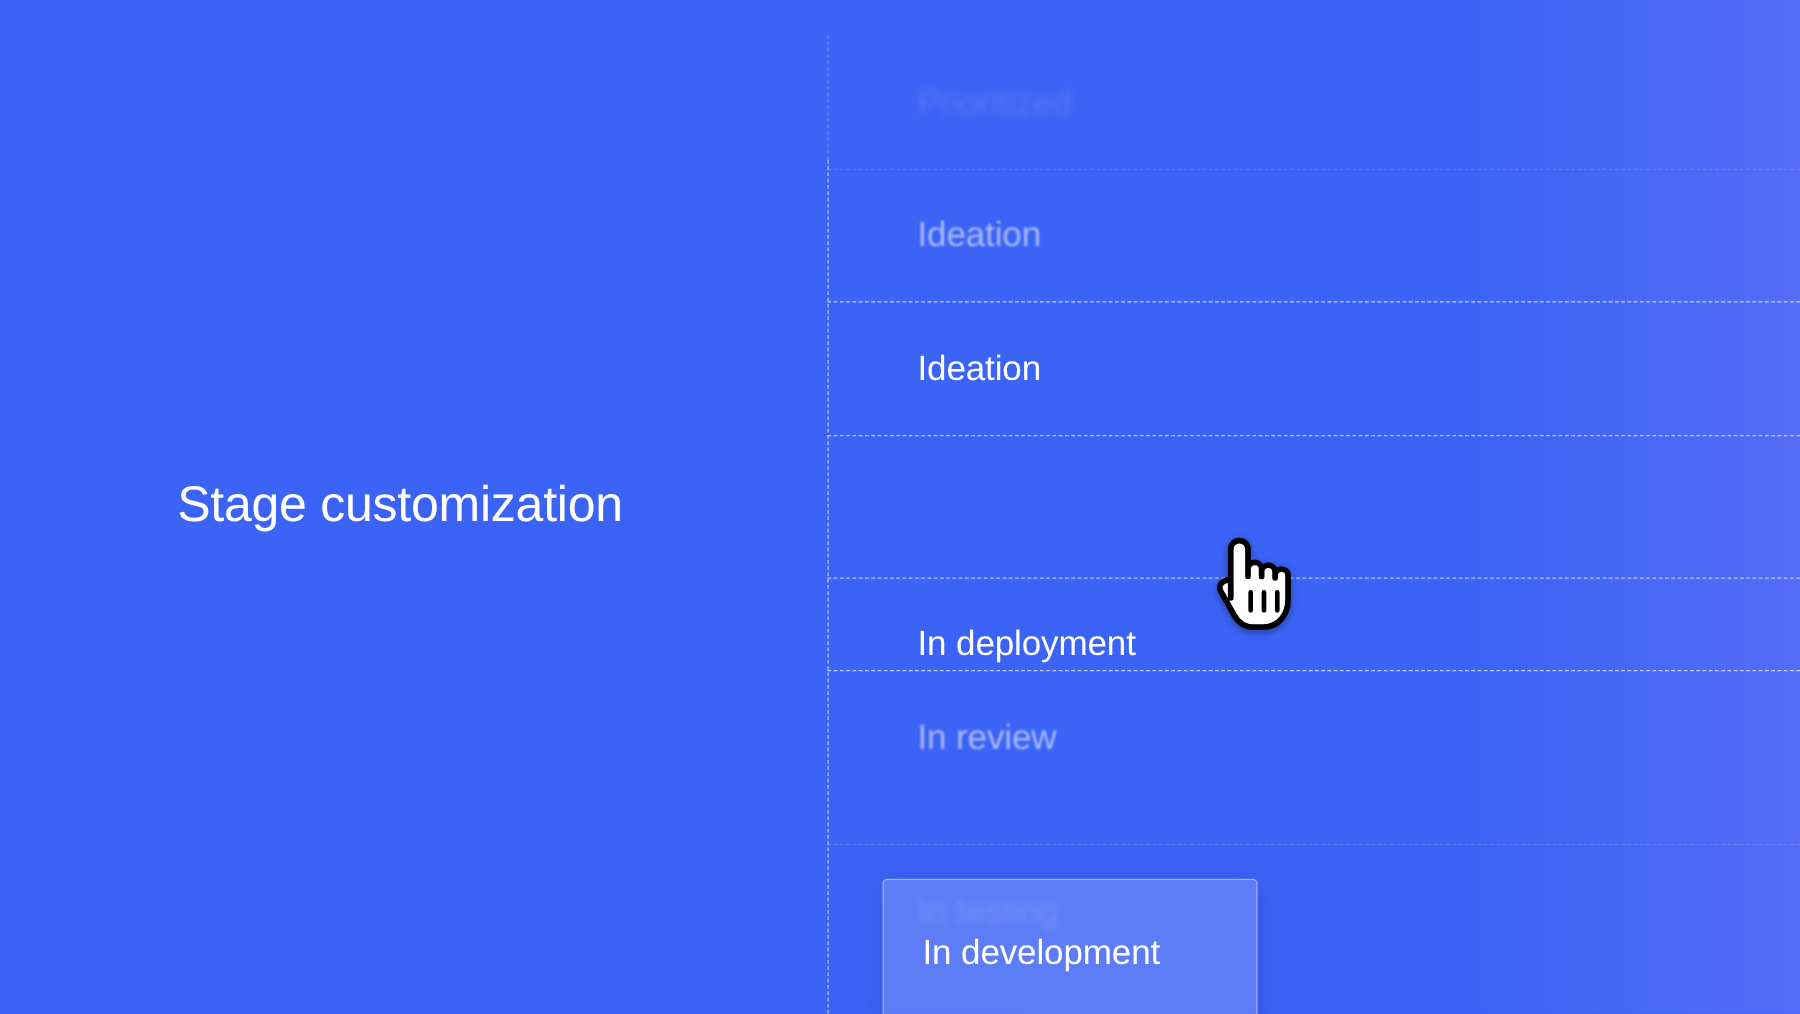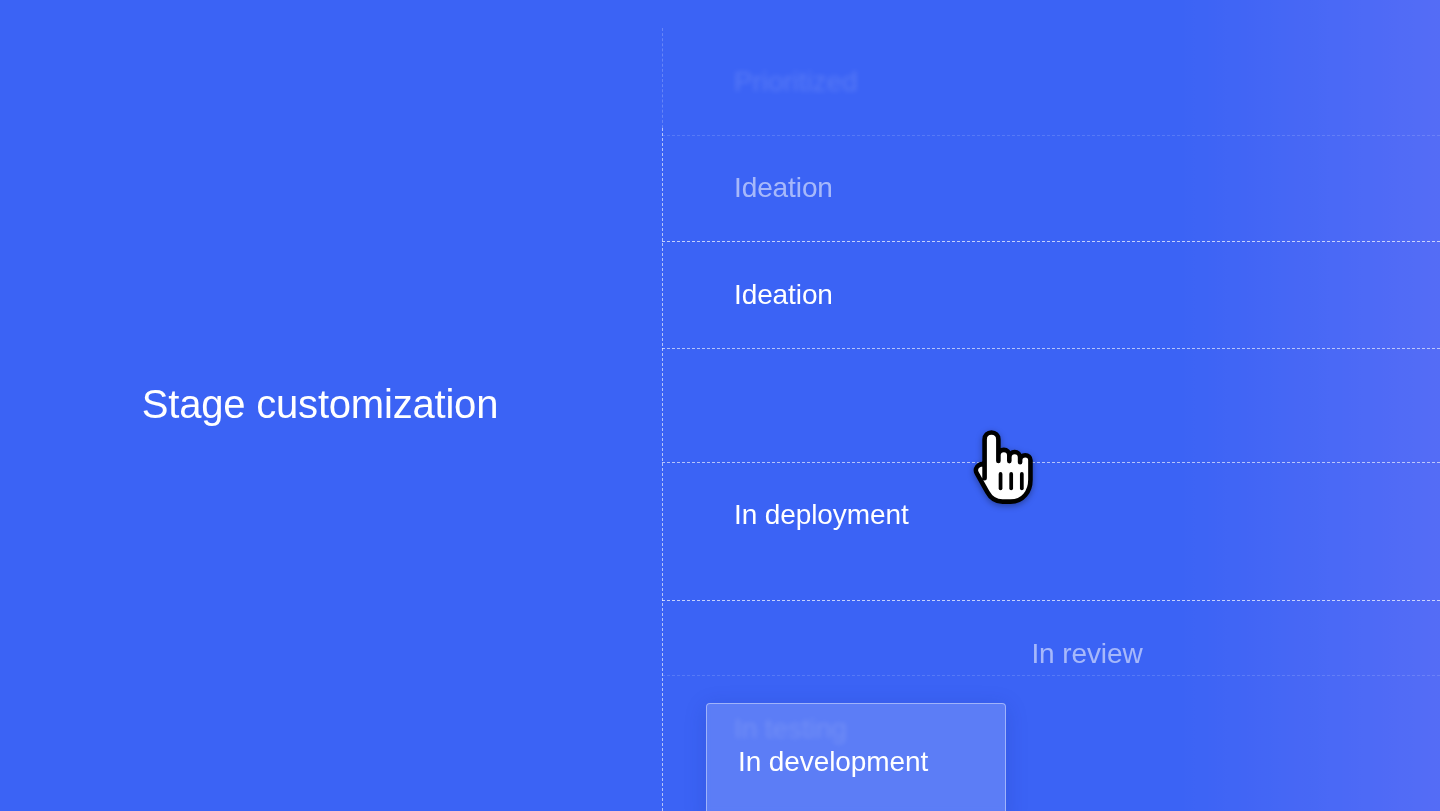--- a/index.html
+++ b/index.html
@@ -173,21 +173,21 @@
     <div class="stage-row sep-3" style="top:348px;height:114px;">
       <div class="pill">
         <span class="pill-label">In development</span>
       </div>
     </div>
 
     <div class="stage-row sep-3" style="top:462px;height:106px;text-align:center;">
       <span class="stage-label fade-2">In deployment</span>
     </div>
 
-    <div class="stage-row sep-2" style="top:600px;height:107px;justify-content:center;">
+    <div class="stage-row sep-2" style="top:536px;height:107px;">
       <span class="stage-label fade-1">In review</span>
     </div>
 
     <div class="stage-row sep-0" style="top:675px;height:108px;">
       <span class="stage-label fade-0">In testing</span>
     </div>
 
     <div class="chroma"></div>
   </div>
 

